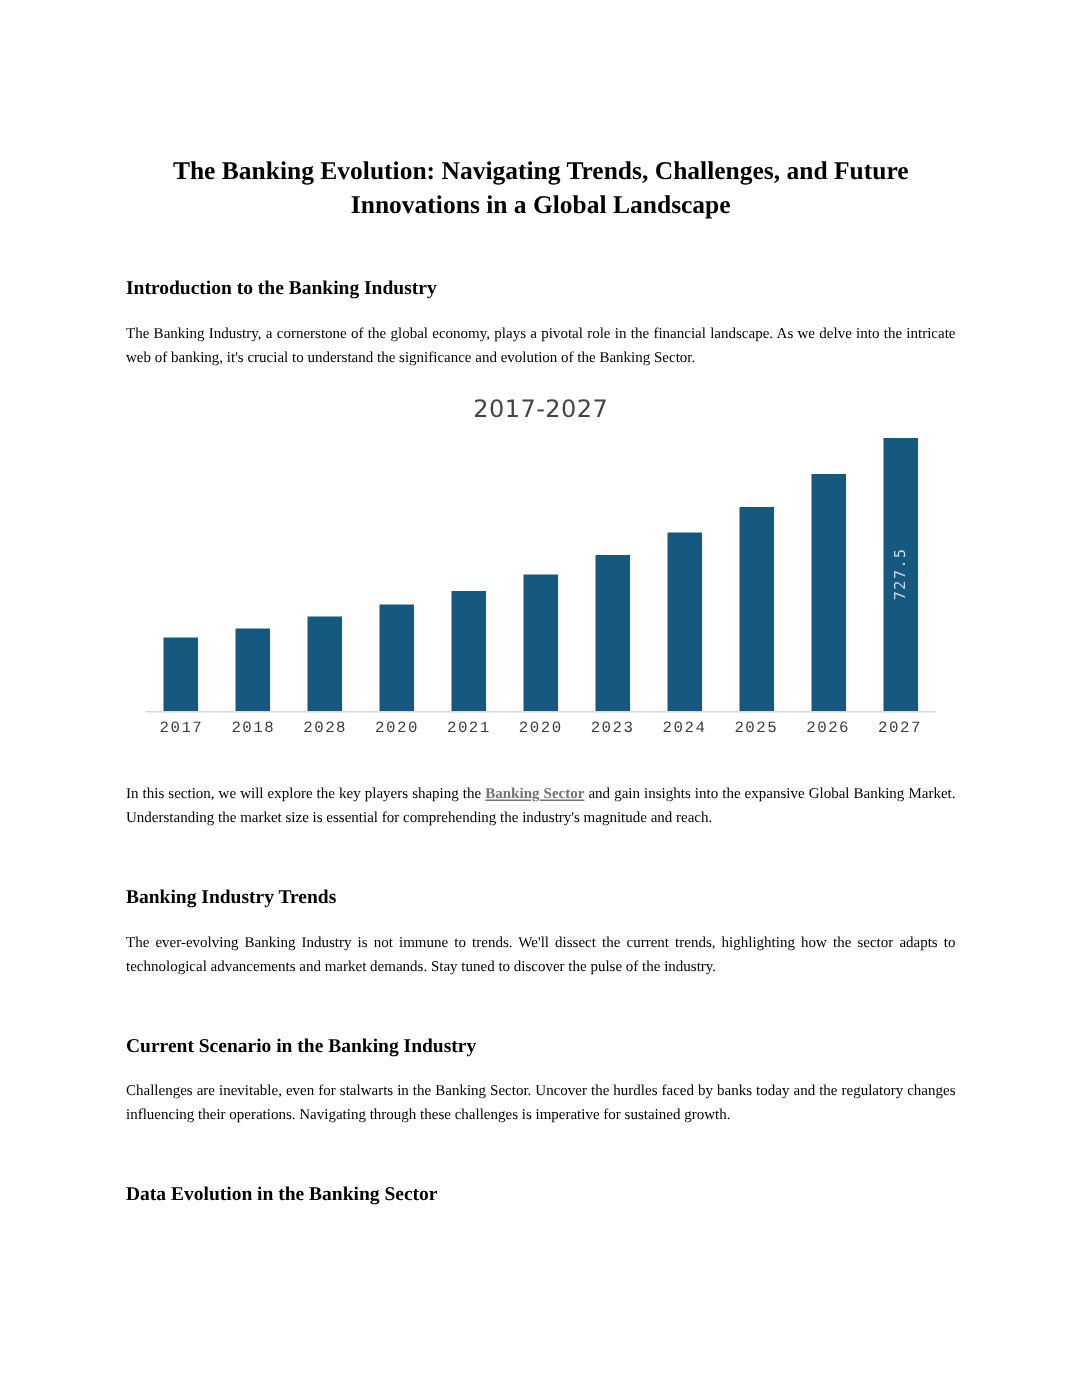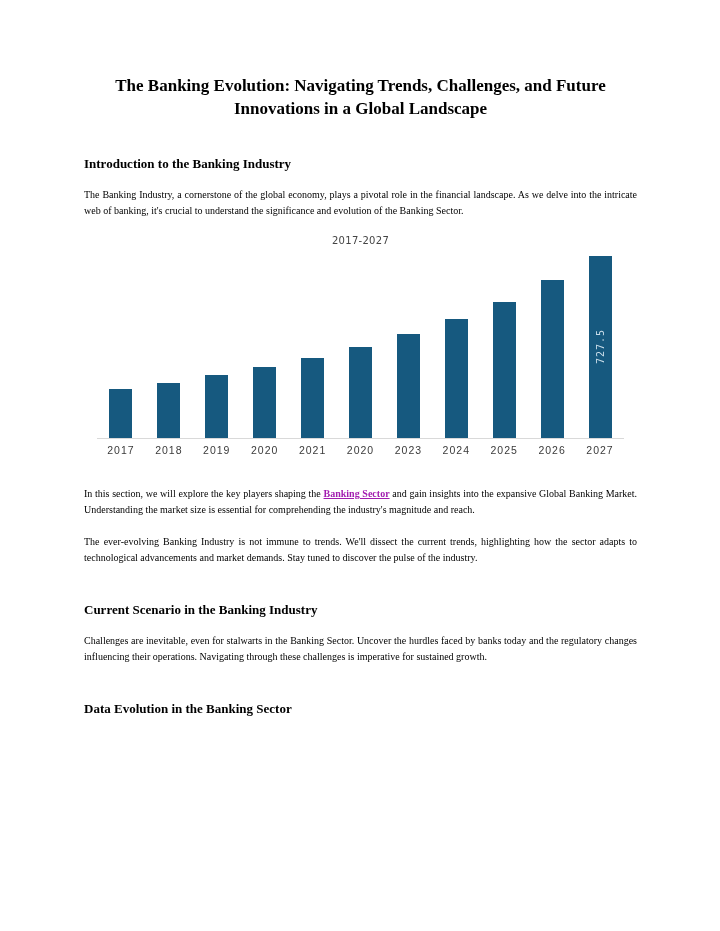--- a/index.html
+++ b/index.html
@@ -8,21 +8,21 @@
     width: 720px;
     height: 931px;
     background: #ffffff;
     color: #000000;
     font-family: "Liberation Serif", serif;
     overflow: hidden;
   }
   .page {
     width: 720px;
     height: 721px;
-    padding: 74px 83px 40px 84px;
+    padding: 102px 83px 40px 84px;
   }
   .doc-title {
     font-size: 17px;
     line-height: 23px;
     font-weight: bold;
     text-align: center;
     margin: 0 0 16px 0;
   }
   .section-heading {
     font-size: 13px;
@@ -41,21 +41,21 @@
     text-decoration: underline;
     cursor: pointer;
   }
   
   .chart {
     width: 527px;
     margin: 16px 0 30px 13px;
   }
   .chart-title {
     font-family: "DejaVu Sans", sans-serif;
-    font-size: 10px;
+    font-size: 16px;
     text-align: center;
     margin-bottom: 9px;
     letter-spacing: 0.3px;
   }
   .chart-bars {
     display: flex;
     align-items: flex-end;
     height: 184px;
     border-bottom: 1px solid #d9d9d9;
   }
@@ -80,21 +80,21 @@
     letter-spacing: 1px;
     white-space: nowrap;
   }
   .chart-xlabels {
     display: flex;
     margin-top: 5px;
   }
   .xlabel {
     flex: 1;
     text-align: center;
-    font-family: Liberation Sans, sans-serif;
+    font-family: Liberation Mono, monospace;
     font-size: 10.5px;
     letter-spacing: 1px;
   }
 </style>
 </head>
 <body>
 
 <div class="page">
 
   <h1 class="doc-title">The Banking Evolution: Navigating Trends, Challenges, and Future Innovations in a Global Landscape</h1>
@@ -139,34 +139,35 @@
         </div>
         <div class="bar-slot">
           <div class="bar" style="height: 182px; background: rgb(22, 89, 127);">
             <span class="bar-value" style="color: rgb(201, 221, 233);">727.5</span>
           </div>
         </div>
       </div>
     <div class="chart-xlabels">
         <div class="xlabel" style="color: rgb(58, 58, 58);">2017</div>
         <div class="xlabel" style="color: rgb(58, 58, 58);">2018</div>
-        <div class="xlabel" style="color: rgb(58, 58, 58);">2019</div>
+        <div class="xlabel" style="color: rgb(58, 58, 58);">2028</div>
         <div class="xlabel" style="color: rgb(58, 58, 58);">2020</div>
         <div class="xlabel" style="color: rgb(58, 58, 58);">2021</div>
         <div class="xlabel" style="color: rgb(58, 58, 58);">2020</div>
         <div class="xlabel" style="color: rgb(58, 58, 58);">2023</div>
         <div class="xlabel" style="color: rgb(58, 58, 58);">2024</div>
         <div class="xlabel" style="color: rgb(58, 58, 58);">2025</div>
         <div class="xlabel" style="color: rgb(58, 58, 58);">2026</div>
         <div class="xlabel" style="color: rgb(58, 58, 58);">2027</div>
       </div>
   </div>
 
-  <p class="body-text"><span>In this section, we will explore the key players shaping the </span><a class="doc-link" style="color: #a21caf;">Banking Sector</a><span> and gain insights into the expansive Global Banking Market. Understanding the market size is essential for comprehending the industry's magnitude and reach.</span></p>
+  <p class="body-text"><span>In this section, we will explore the key players shaping the </span><a class="doc-link" style="color: #737373;">Banking Sector</a><span> and gain insights into the expansive Global Banking Market. Understanding the market size is essential for comprehending the industry's magnitude and reach.</span></p>
 
+  <h2 class="section-heading">Banking Industry Trends</h2>
 
   <p class="body-text">The ever-evolving Banking Industry is not immune to trends. We'll dissect the current trends, highlighting how the sector adapts to technological advancements and market demands. Stay tuned to discover the pulse of the industry.</p>
 
   <h2 class="section-heading">Current Scenario in the Banking Industry</h2>
 
   <p class="body-text">Challenges are inevitable, even for stalwarts in the Banking Sector. Uncover the hurdles faced by banks today and the regulatory changes influencing their operations. Navigating through these challenges is imperative for sustained growth.</p>
 
   <h2 class="section-heading">Data Evolution in the Banking Sector</h2>
 
 </div>

